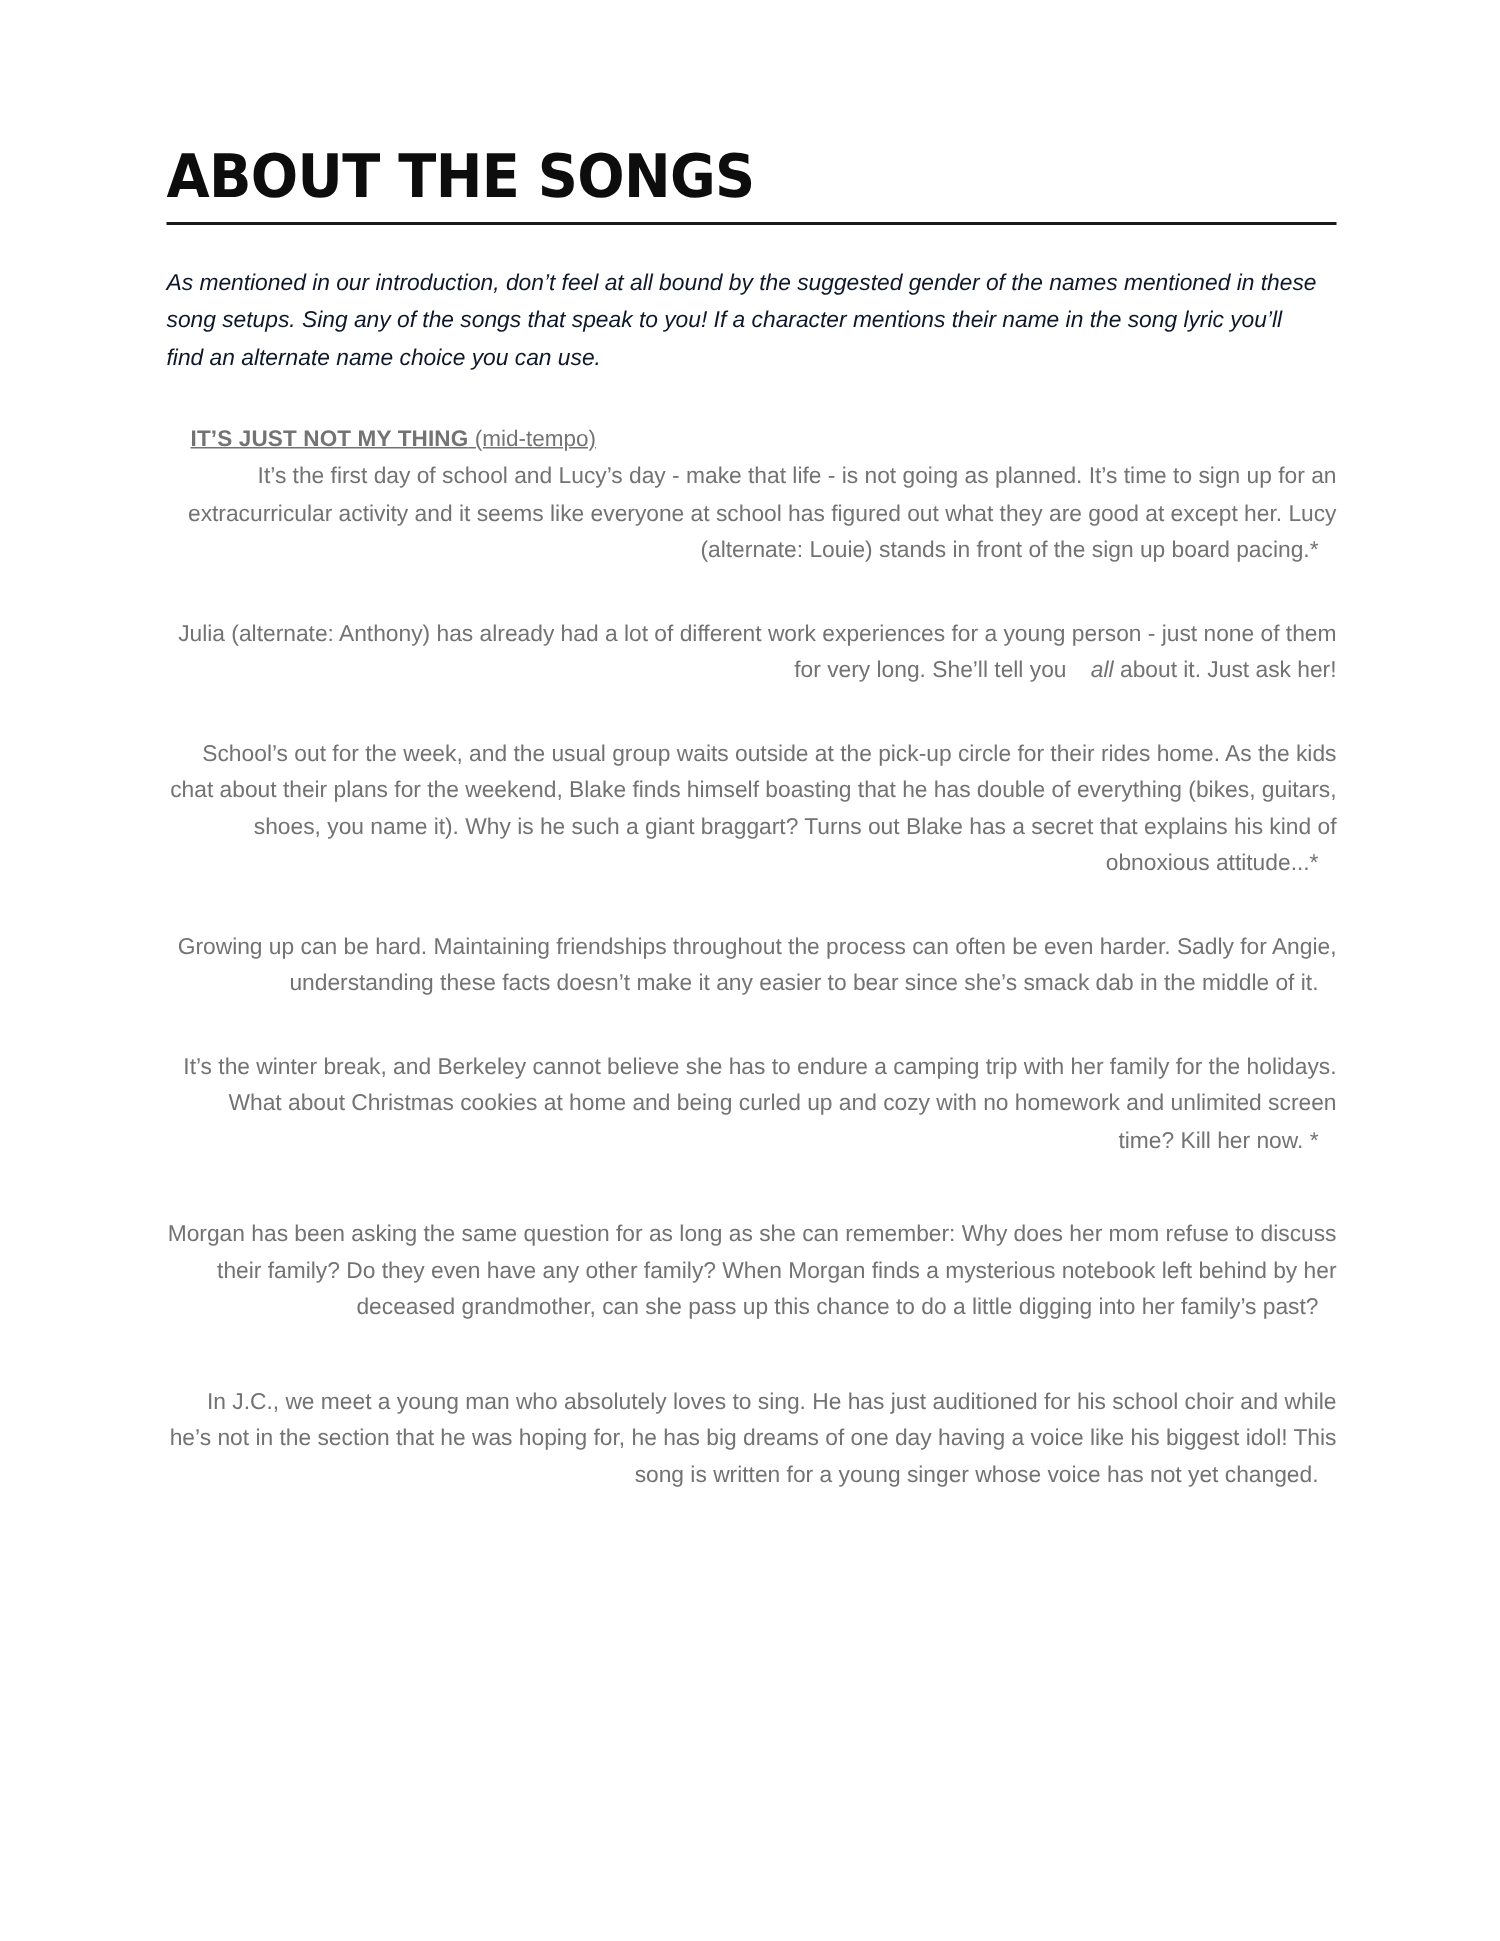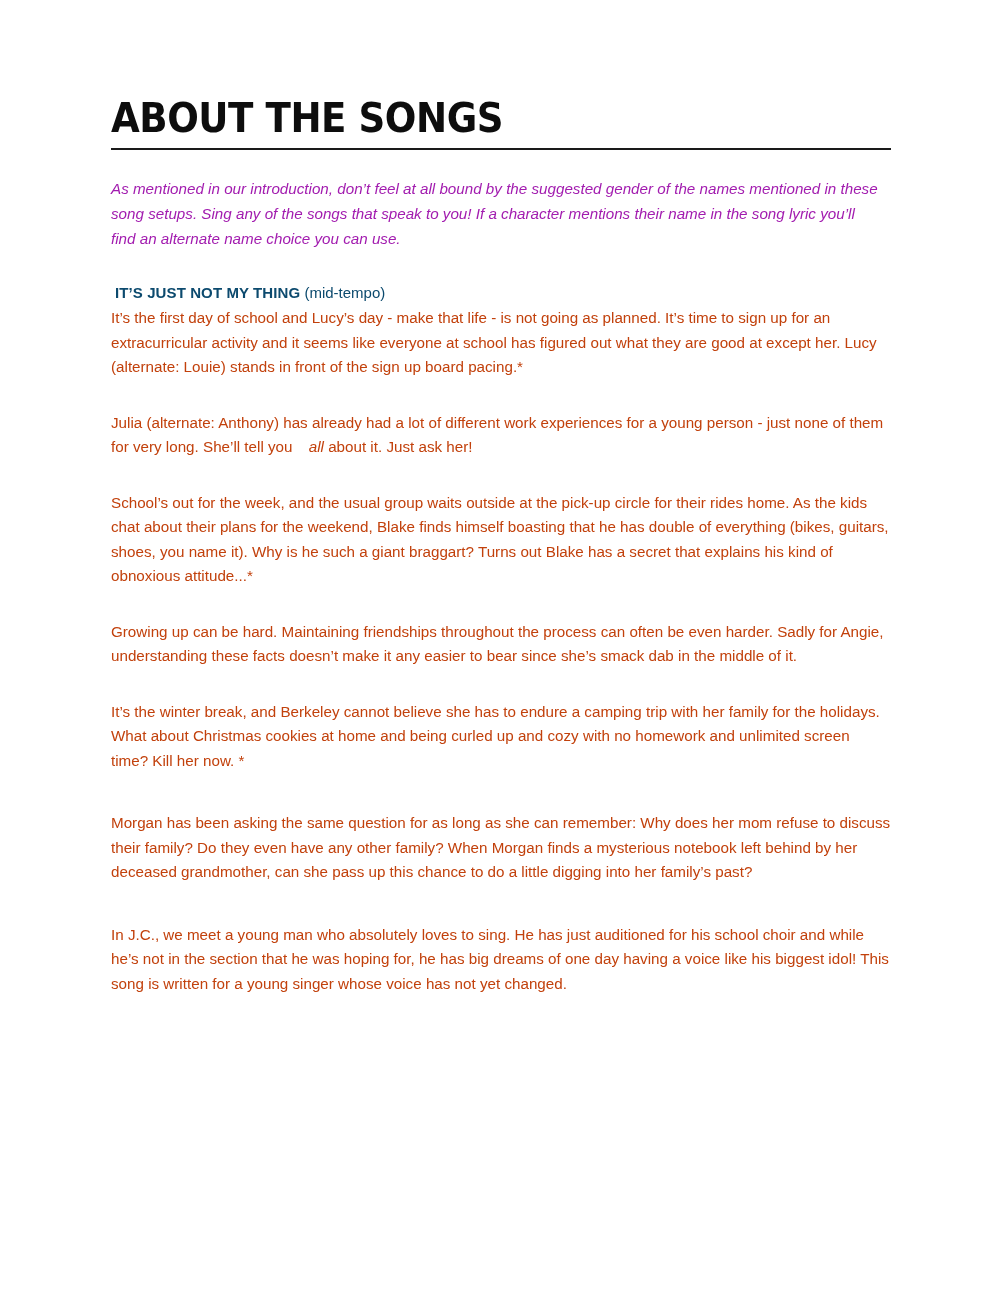--- a/index.html
+++ b/index.html
@@ -49,57 +49,58 @@
     height: 0;
     border-top: 2px solid #1a1a1a;
     margin: 2px 0 0 0;
   }
 
   
   .intro {
     font-size: 15.2px;
     line-height: 25px;
     font-style: italic;
-    color: #a21caf;
+    color: #0f172a;
     margin: 26px 0 0 0;
     width: 770px;
   }
 
   
   .song {
     margin-top: 31px;
   }
   .song.gap-lg {
     margin-top: 38px;
   }
 
   .song-heading {
     font-size: 15px;
     line-height: 22px;
-    margin: 0 0 2px 4px;
-    color: #0c4a6e;
+    margin: 0 0 2px 16px;
+    color: #737373;
+    text-decoration: underline;
   }
   .song-title {
     font-weight: 700;
     letter-spacing: 0.1px;
   }
   .song-tempo {
     font-weight: 400;
   }
   .song-heading.all-bold .song-tempo {
     font-weight: 700;
   }
 
   .song-body {
     font-size: 15.2px;
     line-height: 24.5px;
-    color: #c2410c;
+    color: #737373;
     margin: 0;
     width: 780px;
-    text-align: left;
+    text-align: right;
   }
 
   .em { font-style: italic; margin-left: 12px; }
 </style>
 </head>
 <body>
 
 <div class="page">
   <div class="content">
 

